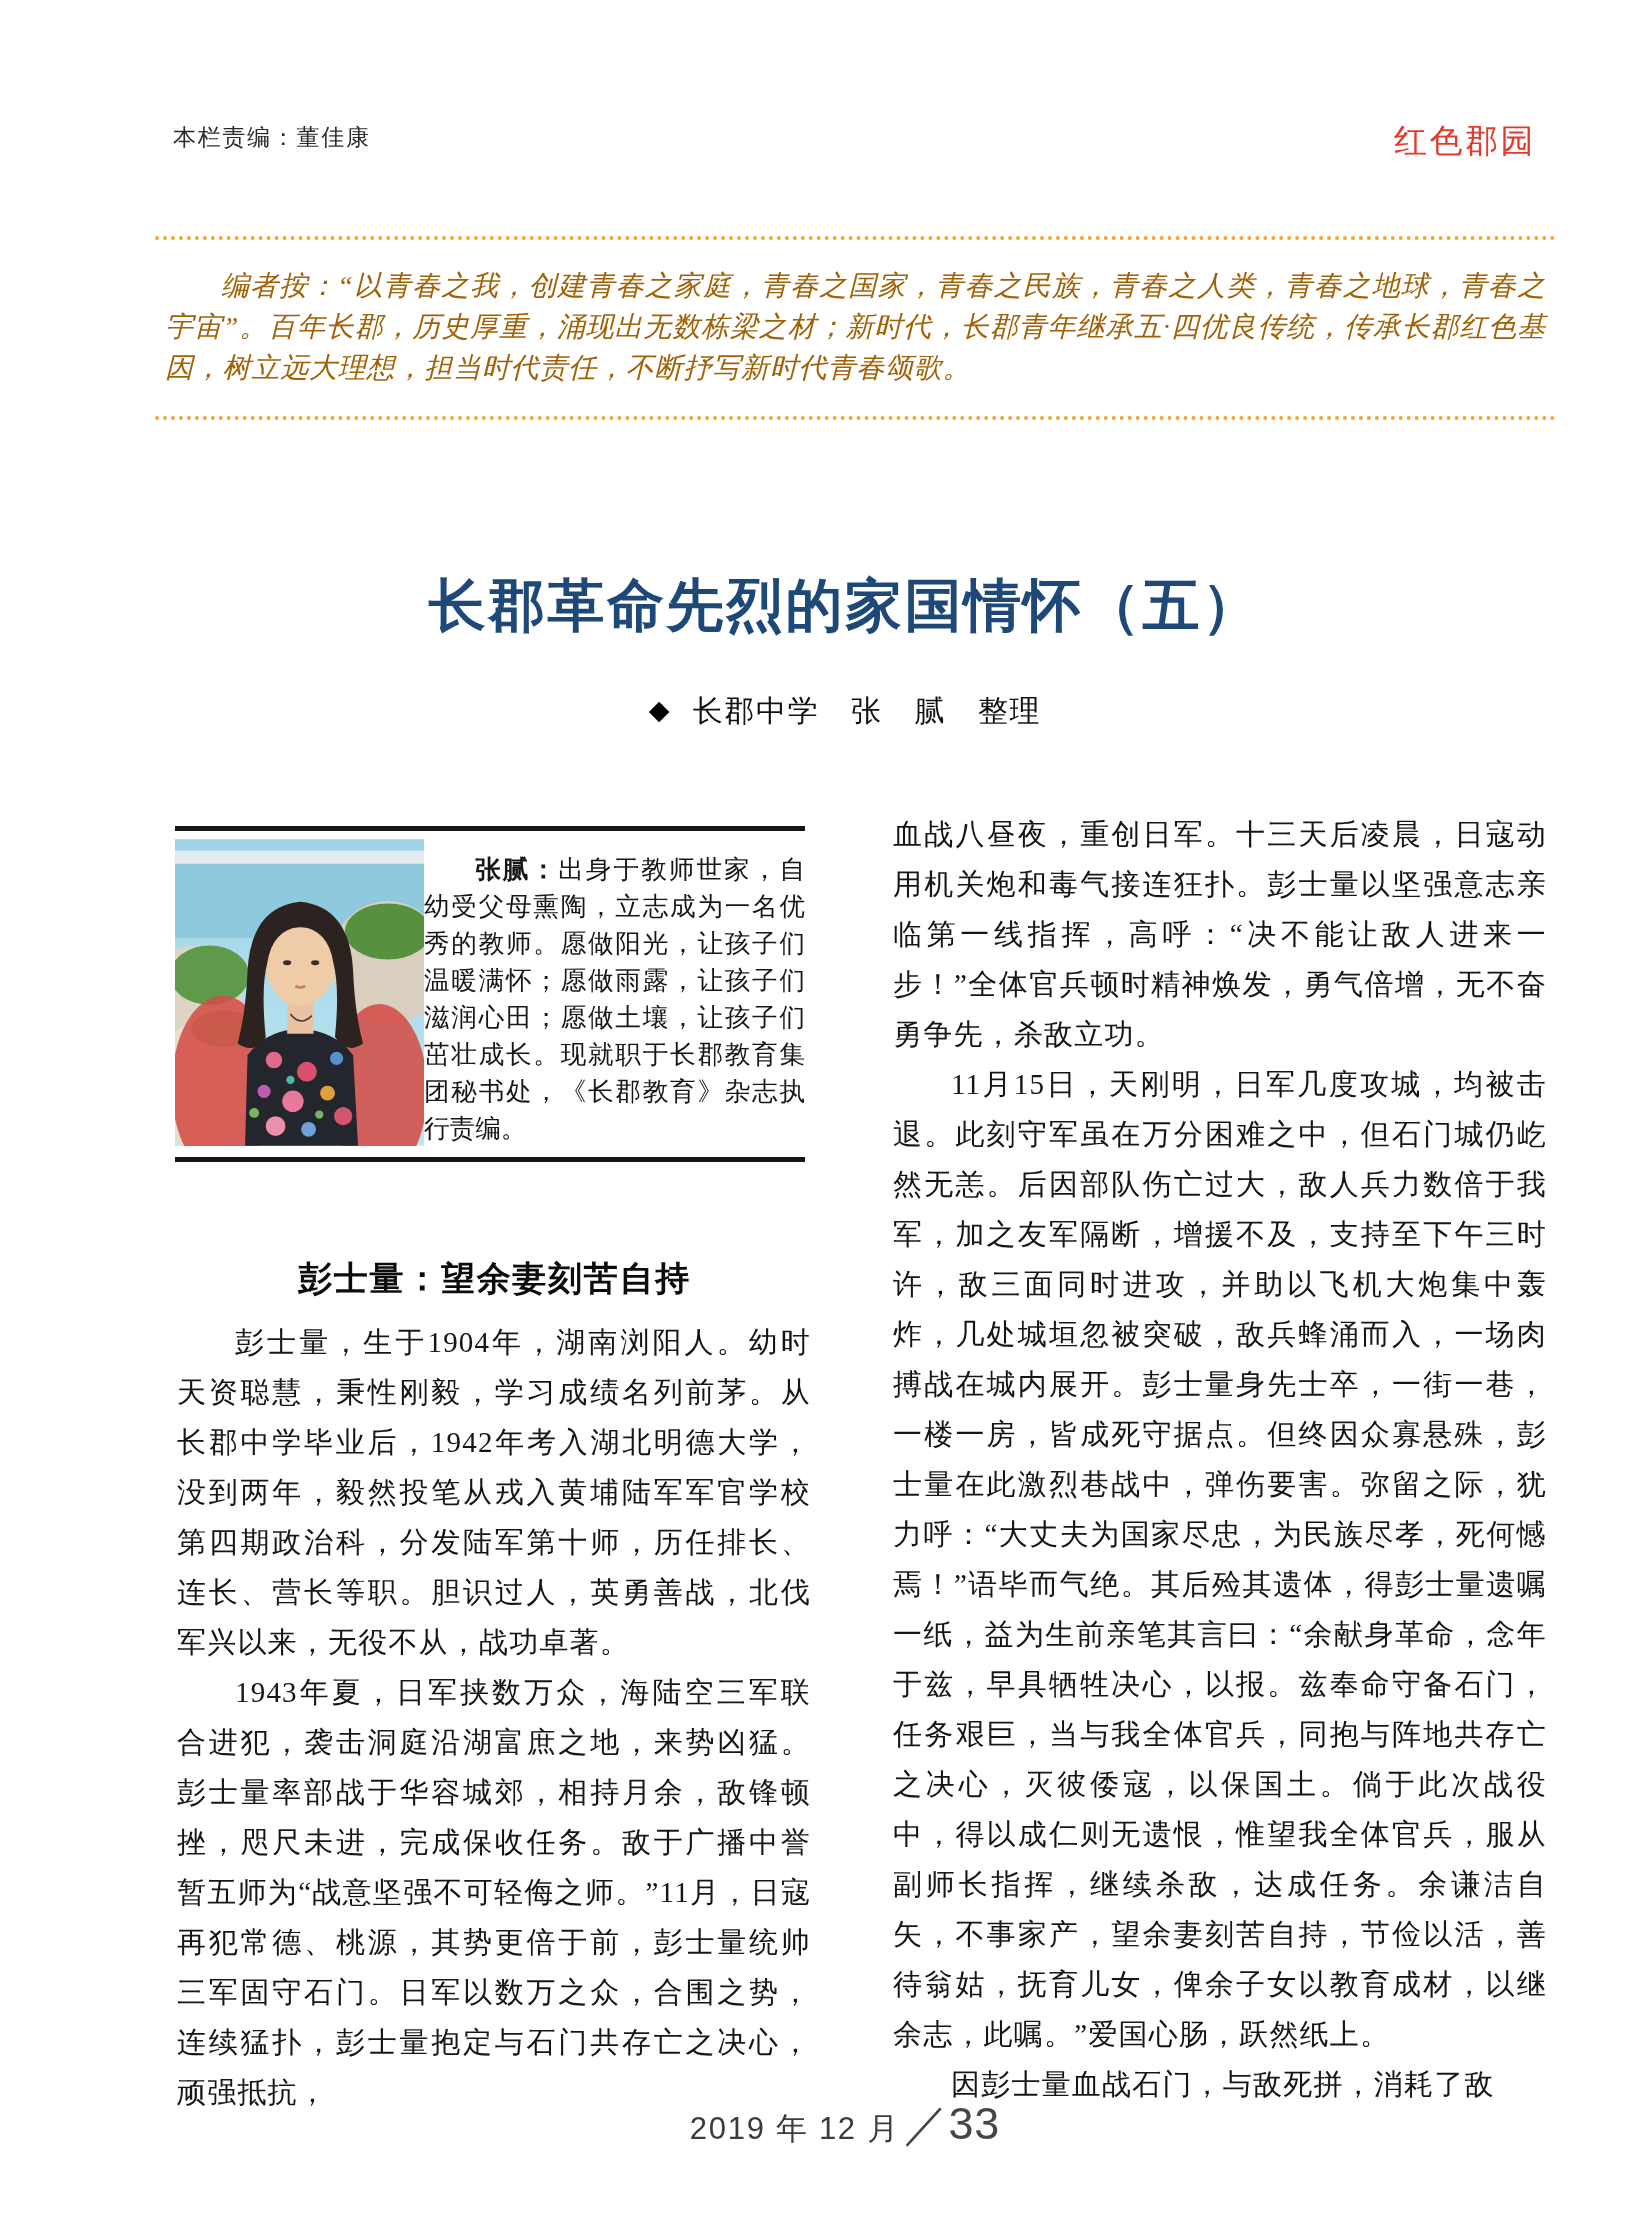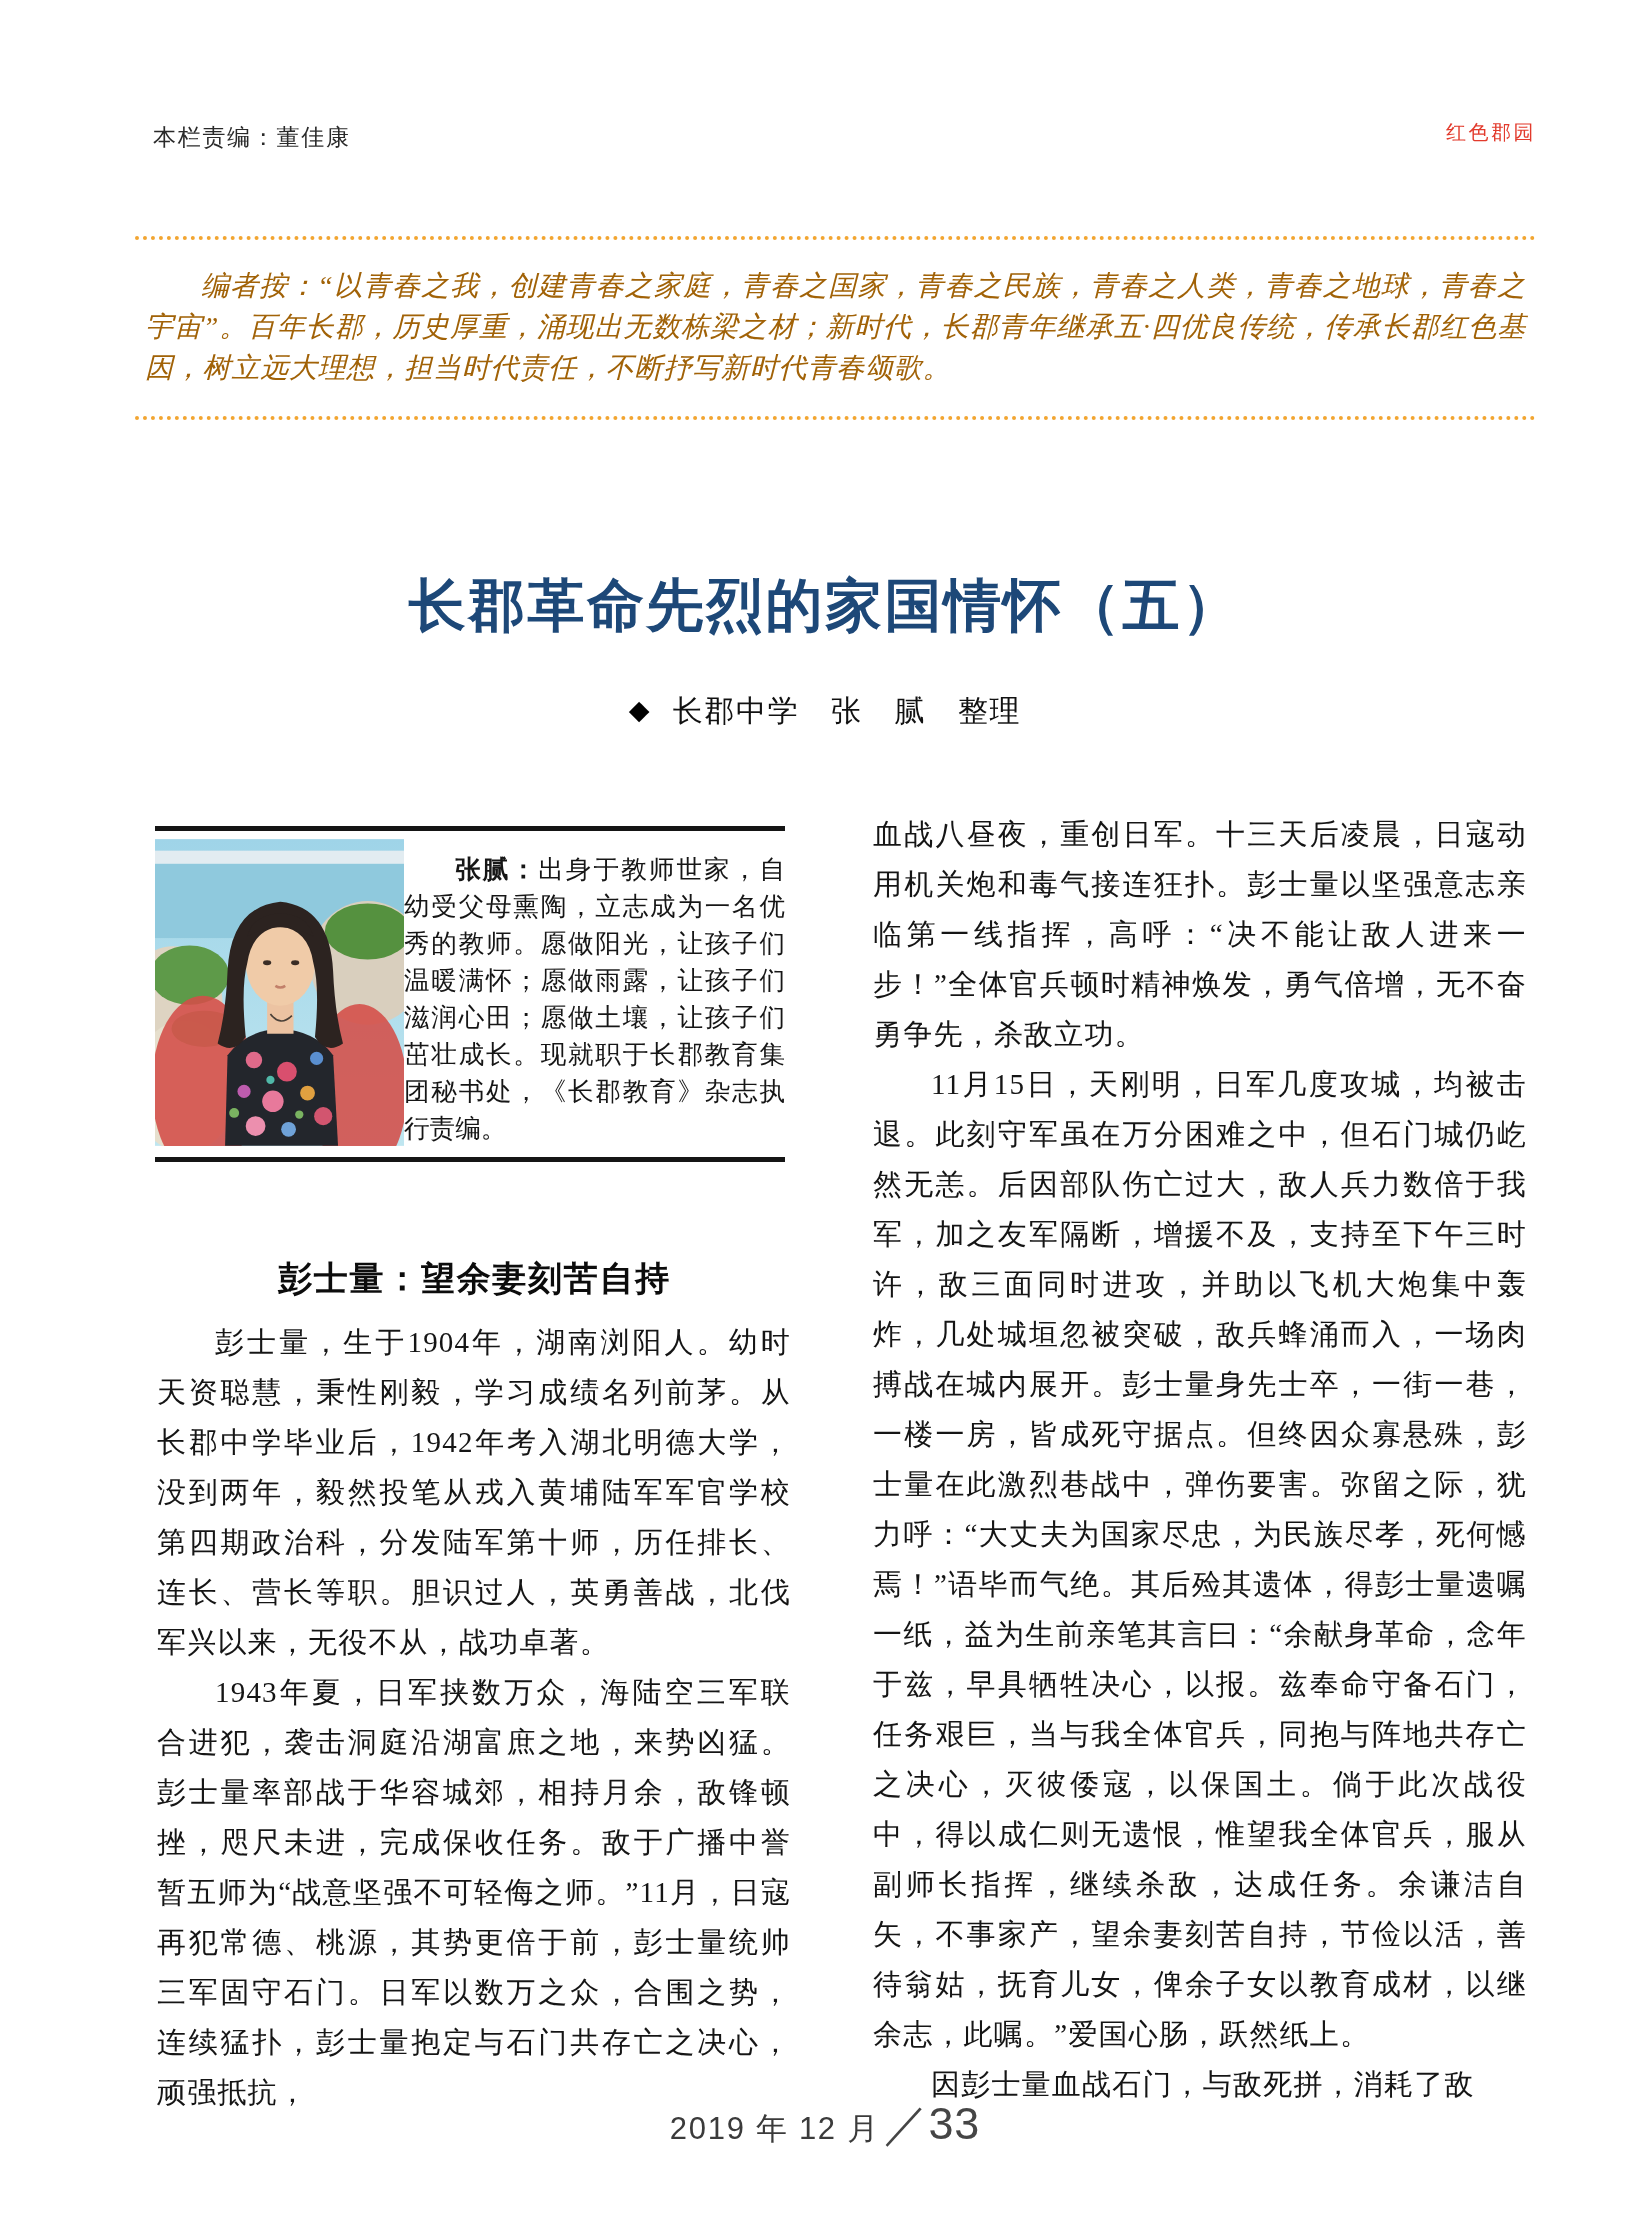--- a/index.html
+++ b/index.html
@@ -10,32 +10,32 @@
   }
   html,body{margin:0;padding:0;}
   body{
     width:1650px;height:2239px;
     background:#ffffff;
     position:relative;
     font-family:"Liberation Serif","DejaVu Serif",serif;
     color:var(--ink);
     overflow:hidden;
   }
-  .abs{position:absolute;}
+  .abs{position:absolute;margin-left:20px;}
 
   
   .runhead-left{
     left:153px;top:122px;
     font-family:"Liberation Sans","DejaVu Sans",sans-serif;
     font-size:23px;color:#2a2a2a;letter-spacing:1.7px;
   }
   .runhead-right{
     right:114px;top:119px;
     font-family:"Liberation Sans","DejaVu Sans",sans-serif;
-    font-size:20px;color:var(--accent-red);letter-spacing:2.5px;
+    font-size:33px;color:var(--accent-red);letter-spacing:2.5px;
   }
 
   
   .editor-note{
     left:135px;top:236px;width:1381px;
     border-top:4.1px dotted var(--rule-orange);
     border-bottom:4.1px dotted var(--rule-orange);
     padding:25px 10px 28px 10px;
     font-size:28px;line-height:41px;
     font-style:italic;

